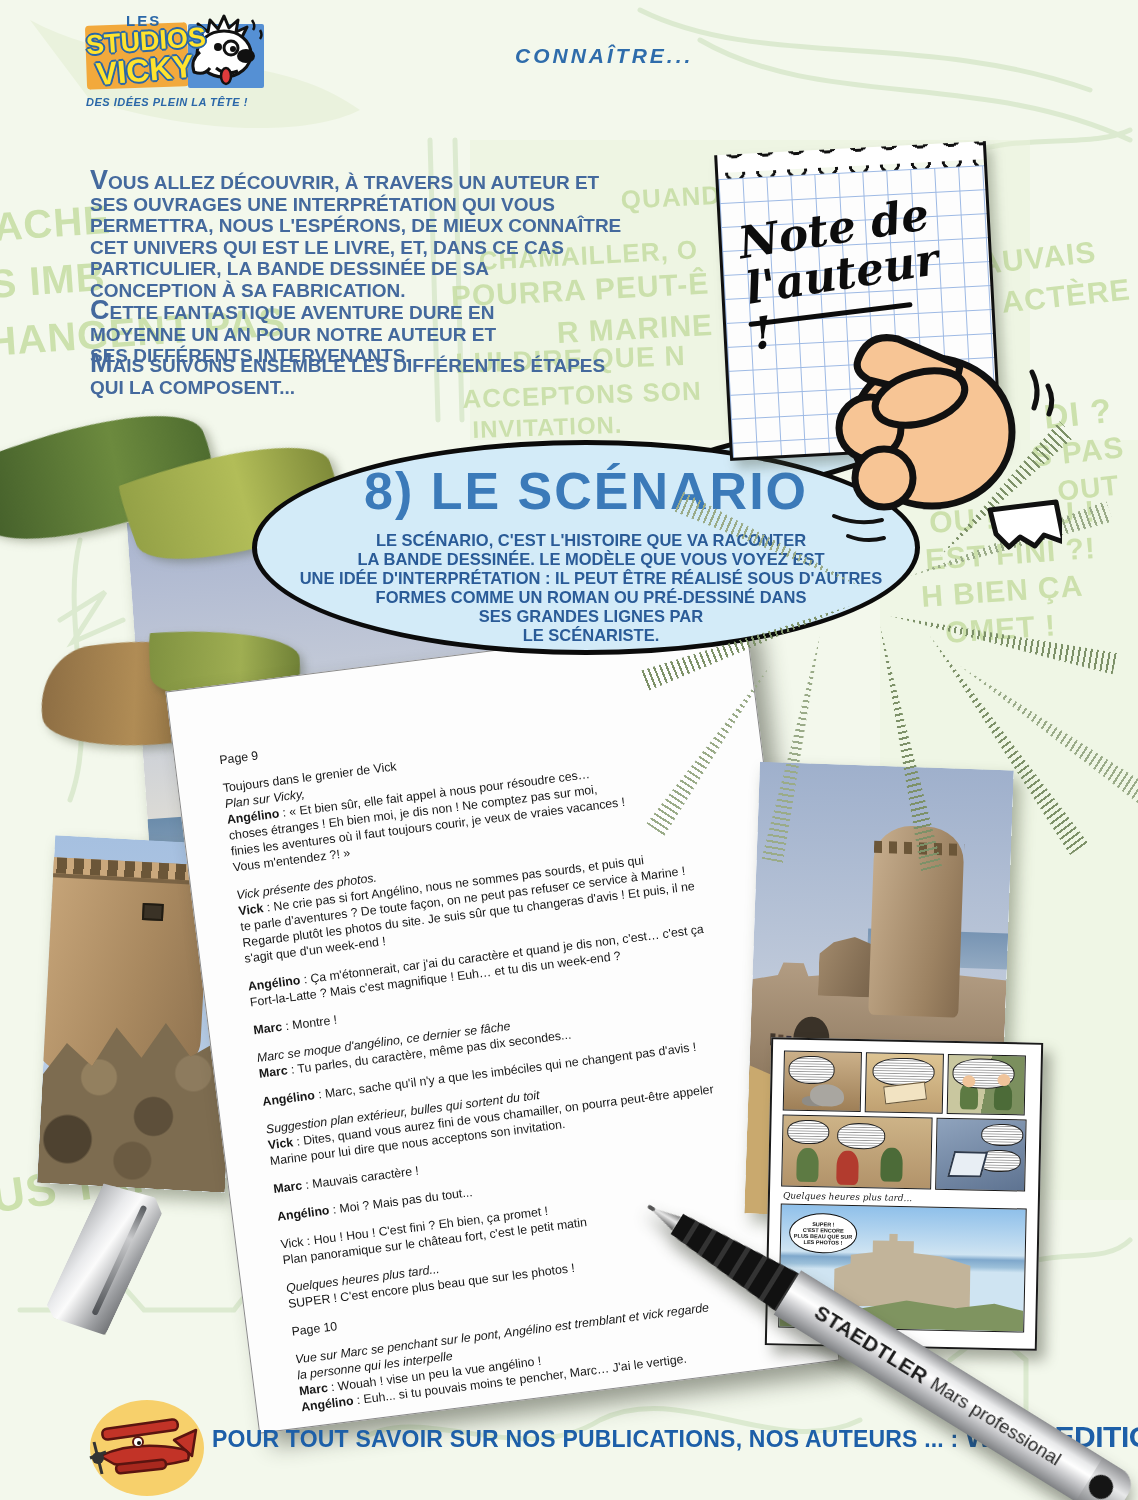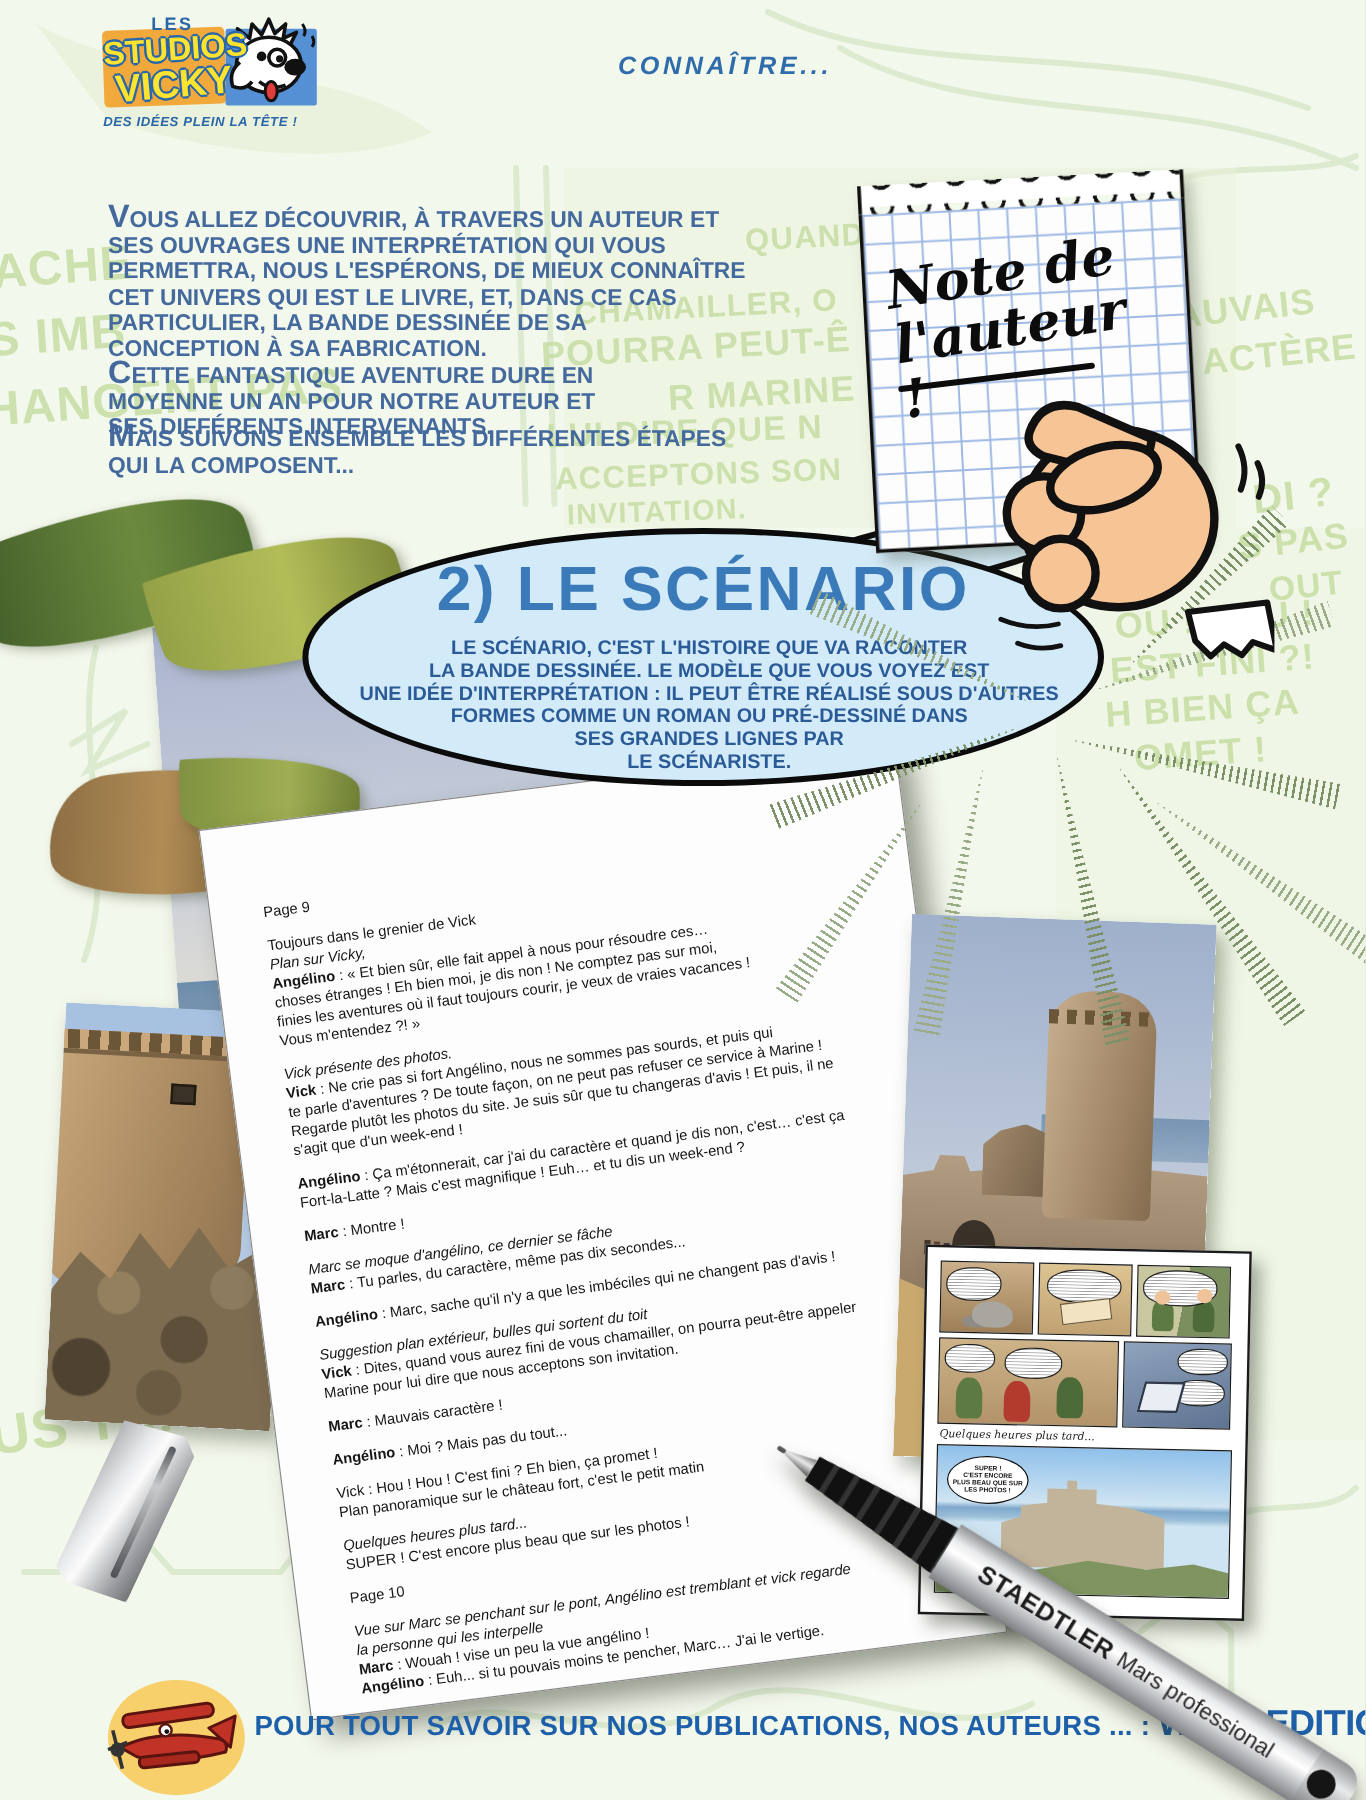--- a/index.html
+++ b/index.html
@@ -306,21 +306,21 @@
       </g>
       <path d="M232,92 q9,18 2,36 M248,106 q7,14 1,28" fill="none" stroke="#111" stroke-width="5" stroke-linecap="round"></path>
       <path d="M34,236 q24,10 48,4 M48,256 q18,7 36,2" fill="none" stroke="#111" stroke-width="4" stroke-linecap="round"></path>
     </svg>
   </div>
 
   <svg id="bubble-tail" width="430" height="118">
     <path d="M30,104 C150,34 320,14 402,26 C330,62 200,98 118,112 Z" fill="#d3ebf8" stroke="#0b0b0b" stroke-width="5"></path>
   </svg>
   <div id="bubble">
-    <div id="bubble-heading">2) LE SCÉNARIO</div>
+    <div id="bubble-heading">8) LE SCÉNARIO</div>
     <div id="bubble-body">LE SCÉNARIO, C'EST L'HISTOIRE QUE VA RACONTER
 LA BANDE DESSINÉE. LE MODÈLE QUE VOUS VOYEZ EST
 UNE IDÉE D'INTERPRÉTATION : IL PEUT ÊTRE RÉALISÉ SOUS D'AUTRES
 FORMES COMME UN ROMAN OU PRÉ-DESSINÉ DANS
 SES GRANDES LIGNES PAR
 LE SCÉNARISTE.</div>
   </div>
 
   <div class="photo" id="photo-farfort">
     <div class="ff-sky"></div>

